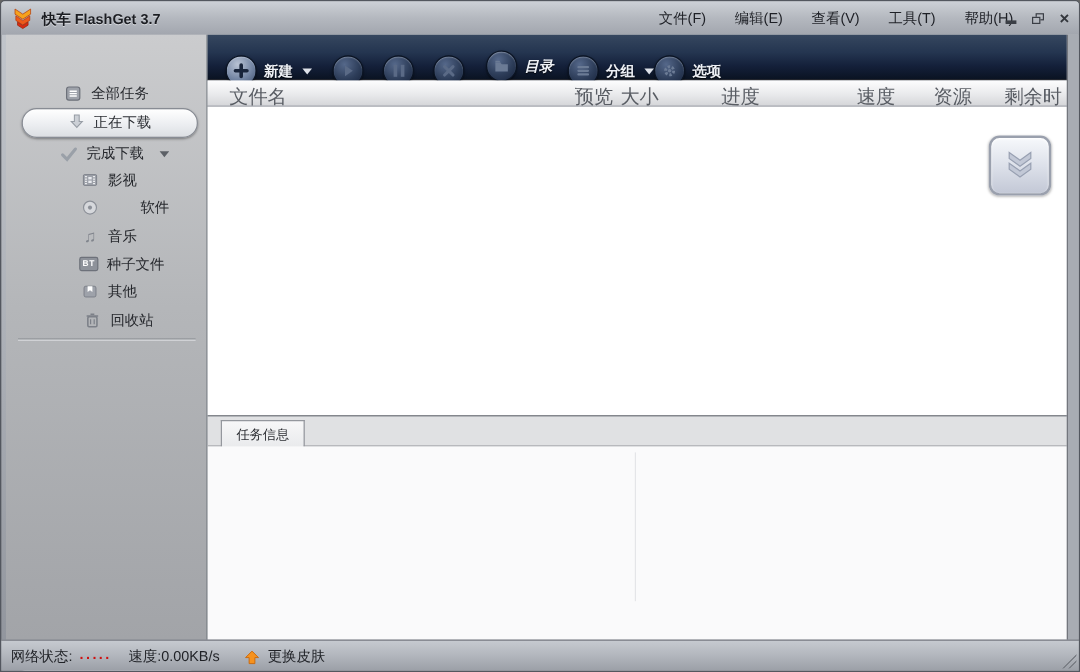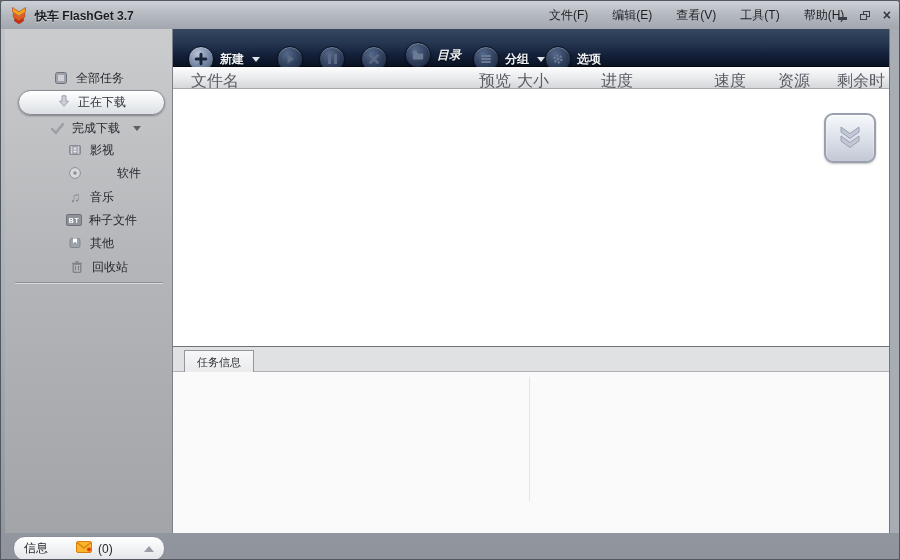--- a/index.html
+++ b/index.html
@@ -306,14 +306,26 @@
 
   <div class="tabstrip">
     <div class="tab">任务信息</div>
   </div>
   <div class="infopanel">
     <div class="vsplit"></div>
   </div>
 
   <div class="rborder"></div>
 
+  <div class="statusbar">
+    <span>网络状态:</span>
+    <span class="reddots">.....</span>
+    <span style="margin-left:8px;">速度:0.00KB/s</span>
+    <span class="ic" style="margin-left:14px;width:14px;height:14px;display:inline-flex;">
+      <svg width="14" height="14" viewBox="0 0 14 14">
+          <path d="M7 1.6 L12.4 7 H9.4 V12 H4.6 V7 H1.6 Z" fill="#f6921e" stroke="#c96a0e" stroke-width="0.8"></path>
+        </svg>
+    </span>
+    <span>更换皮肤</span>
+    <span class="grip"></span>
+  </div>
 
 </div>
 
 </body></html>

